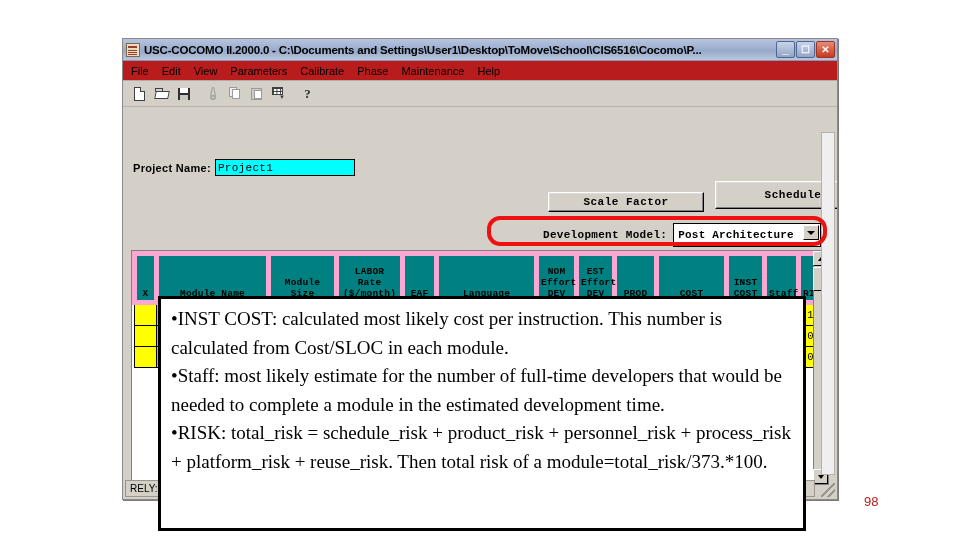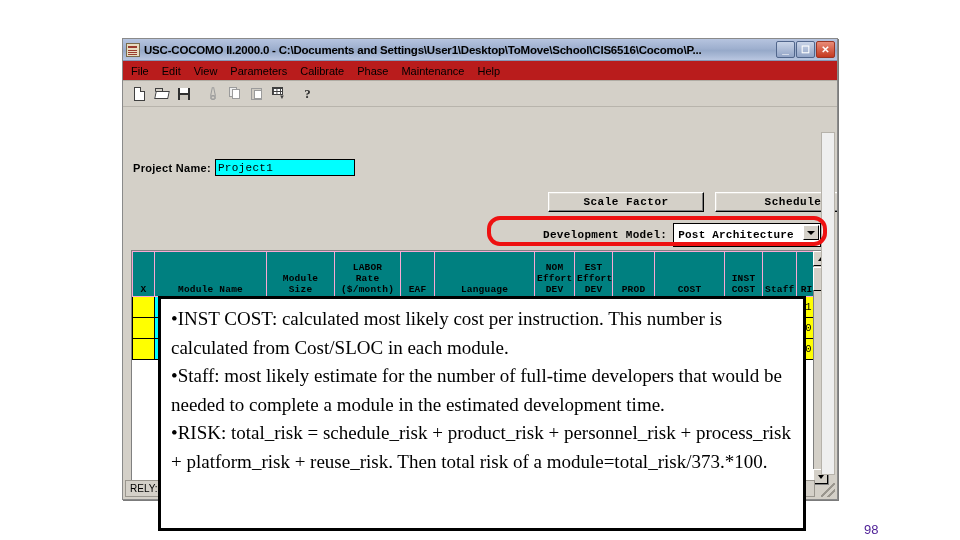--- a/index.html
+++ b/index.html
@@ -136,21 +136,21 @@
 
   .gbtn{
     background:#d4d0c8;border:1px solid #000;
     border-top-color:#fff;border-left-color:#fff;
     box-shadow:inset -1px -1px 0 #808080, inset 1px 1px 0 #dfdcd5;
     font-family:"Liberation Mono",monospace;font-size:11px;font-weight:bold;
     color:#000;display:flex;align-items:center;justify-content:center;
     letter-spacing:0.5px;box-sizing:border-box;
   }
   #scale-factor-btn{position:absolute;left:425px;top:84px;width:156px;height:20px;}
-  #schedule-btn{position:absolute;left:592px;top:84px;width:156px;height:20px;}
+  #schedule-btn{position:absolute;left:592px;top:73px;width:156px;height:28px;}
 
   #devmodel-row{position:absolute;left:420px;top:115px;display:flex;align-items:center;}
   #devmodel-label{
     font-family:"Liberation Mono",monospace;font-size:11px;font-weight:bold;color:#000;
     margin-right:6px;letter-spacing:0.3px;
   }
   #devmodel-select{
     width:148px;height:24px;background:#fff;border:1px solid #000;
     box-sizing:border-box;display:flex;align-items:center;position:relative;
   }
@@ -172,21 +172,21 @@
   #grid-wrap{
     position:absolute;left:8px;top:142px;width:698px;height:235px;
     background:#ffffff;border:1px solid #808080;box-sizing:border-box;overflow:hidden;
   }
   table#grid{
     border-collapse:collapse;width:692px;table-layout:fixed;
     font-family:"Liberation Mono",monospace;font-size:10.5px;
   }
   table#grid th{
     background:#008080;color:#000;font-weight:bold;font-size:9.5px;
-    border:1px solid #f9a8d4;padding:1px 2px;vertical-align:bottom;
+    border:5px solid #f9a8d4;padding:1px 2px;vertical-align:bottom;
     text-align:center;line-height:11px;height:42px;letter-spacing:0.2px;
   }
   table#grid td{
     border:1px solid #000;padding:1px 3px;height:18px;
     font-size:10.5px;color:#000;letter-spacing:0.3px;white-space:nowrap;overflow:hidden;
   }
   td.c-yellow{background:#ffff00;}
   td.c-cyan{background:#00ffff;}
   td.c-gray{background:#c0c0c0;}
   td.num{text-align:right;}
@@ -248,21 +248,21 @@
   #overlay-note{
     position:absolute;left:158px;top:296px;width:648px;height:235px;
     background:#ffffff;border:3px solid #000;box-sizing:border-box;
     padding:6px 10px 4px 10px;z-index:60;
     font-family:"Liberation Serif",serif;font-size:19px;color:#000;line-height:28.5px;
   }
   #overlay-note p{margin:0;text-indent:0;}
 
   #page-number{
     position:absolute;left:864px;top:494px;
-    font-family:"Liberation Sans",sans-serif;font-size:13px;color:#4c1d95;margin-top:28px;
+    font-family:"Liberation Sans",sans-serif;font-size:13px;color:#b91c1c;
   }
 </style>
 </head>
 <body>
 
 <div id="app-window">
 
   <div id="title-bar">
     <div id="title-icon"></div>
     <div id="title-text">USC-COCOMO II.2000.0 - C:\Documents and Settings\User1\Desktop\ToMove\School\CIS6516\Cocomo\P...</div>

